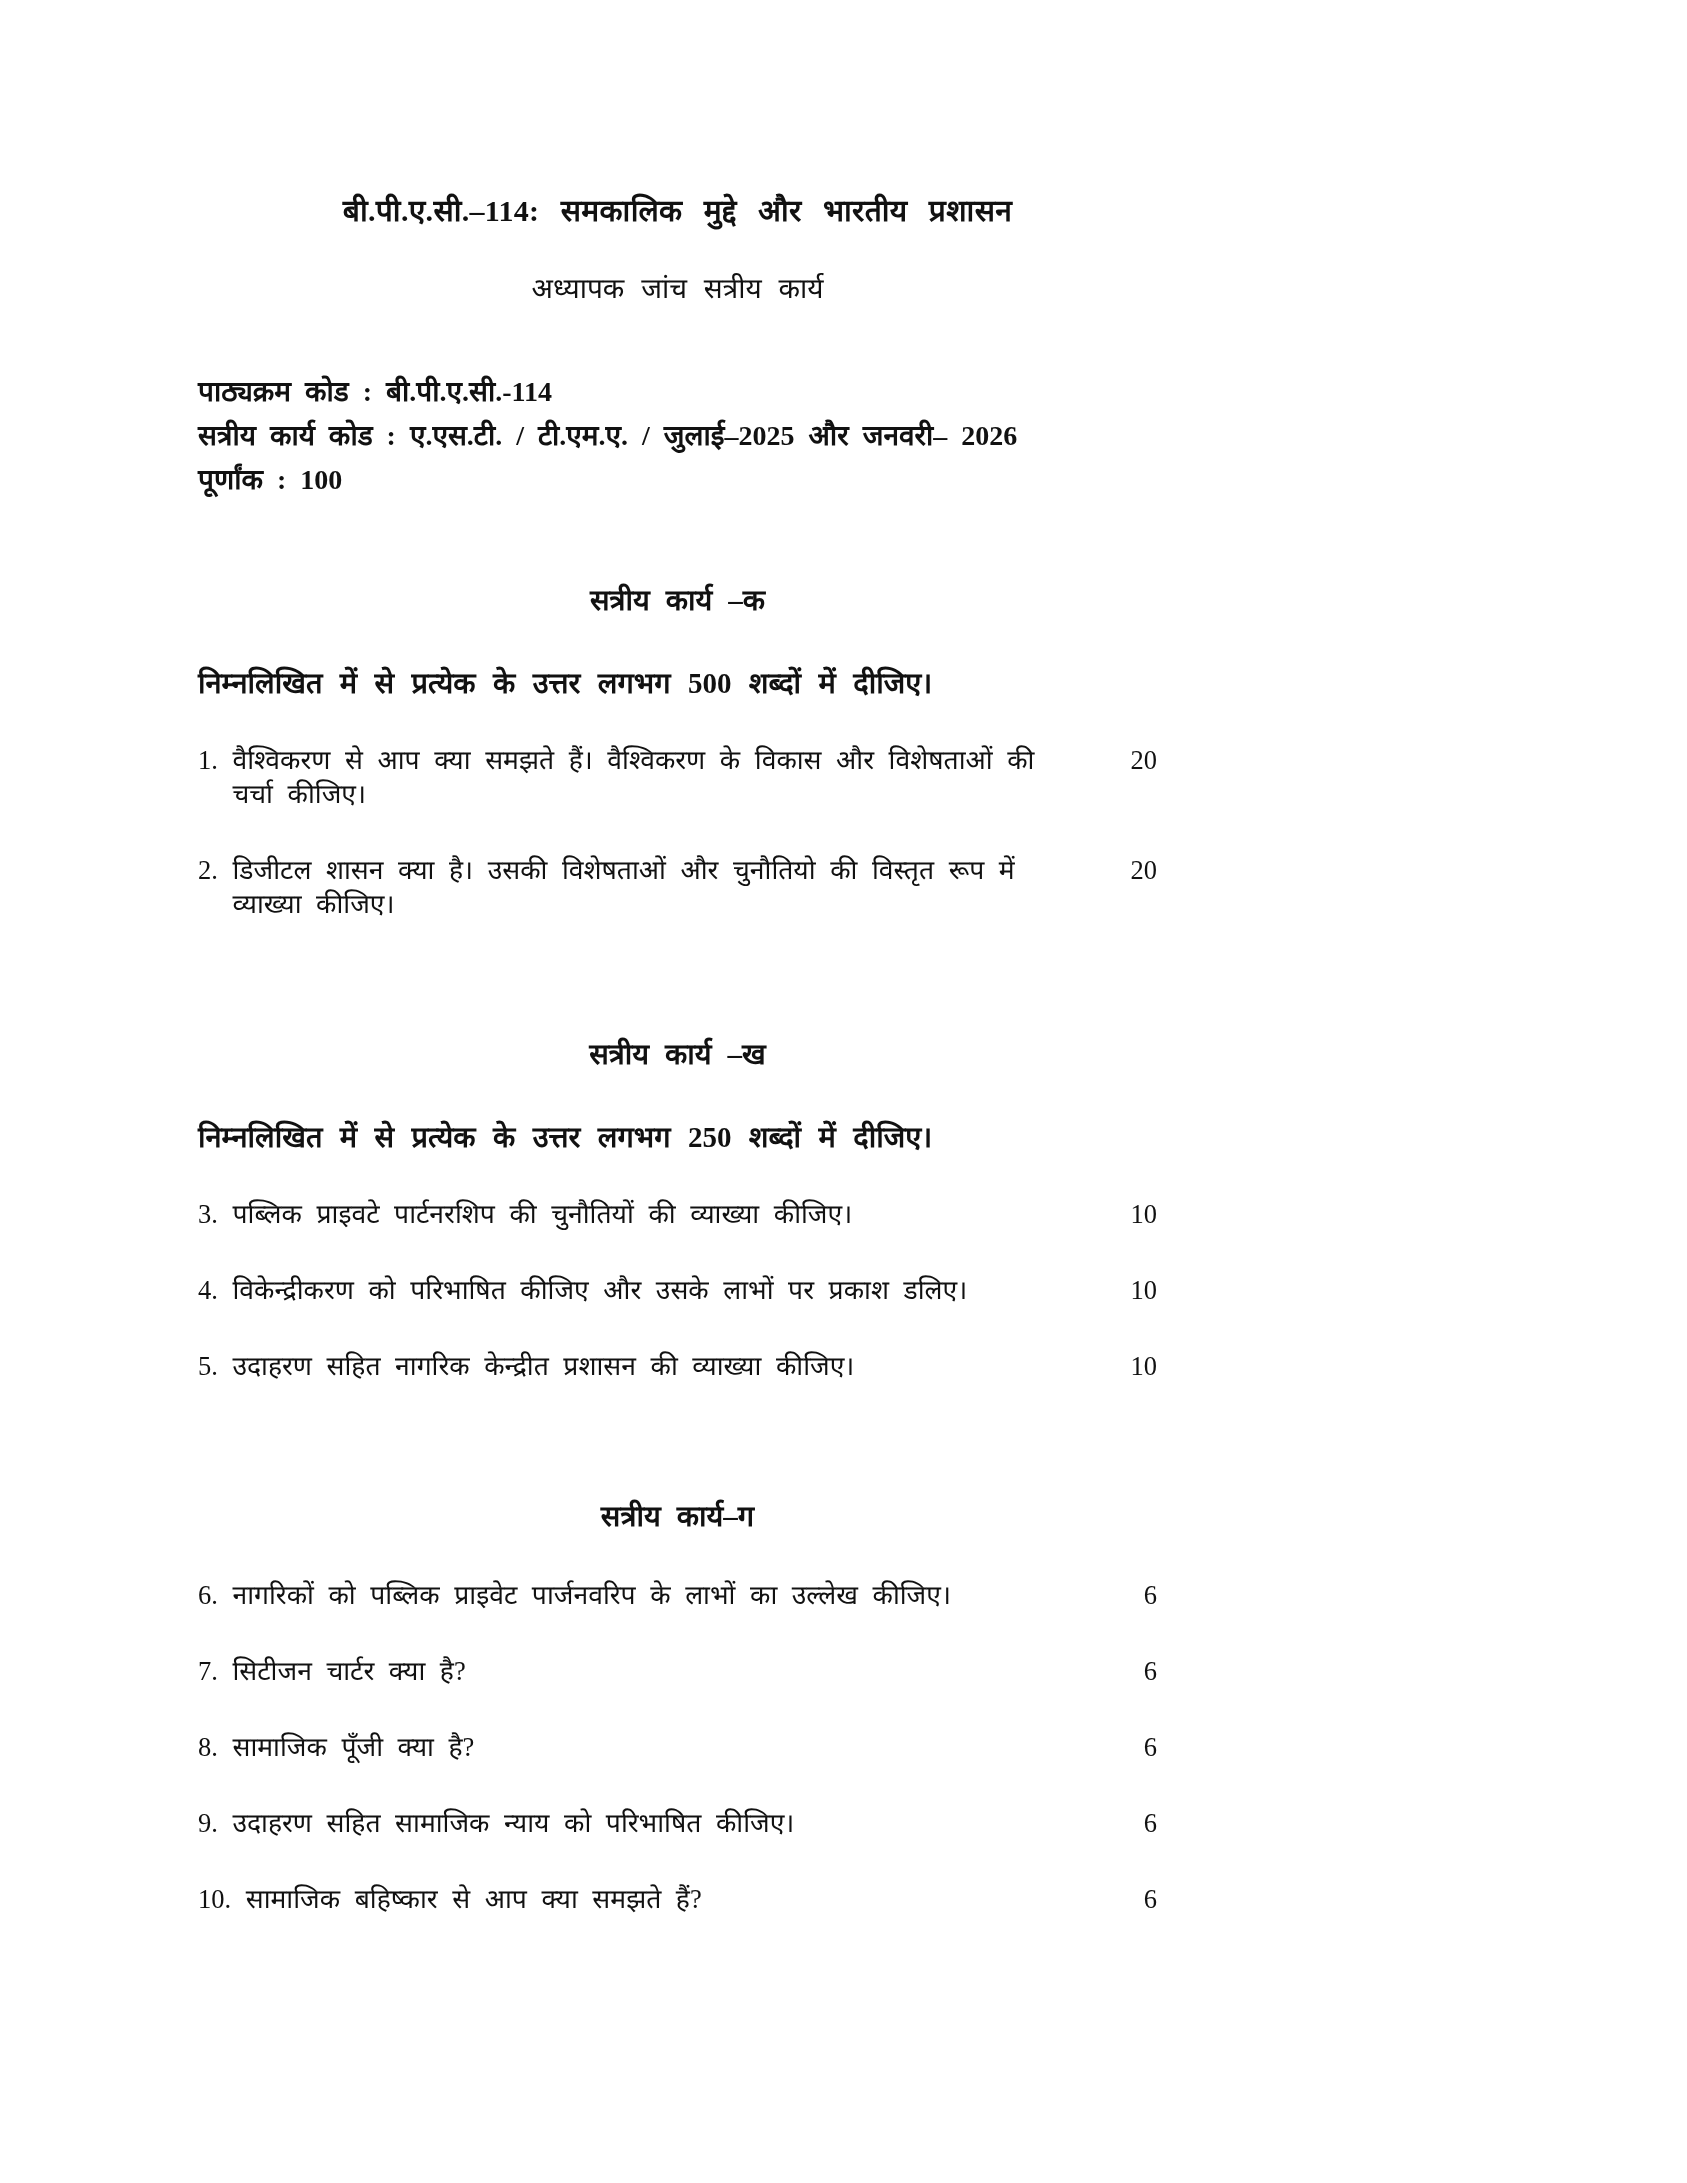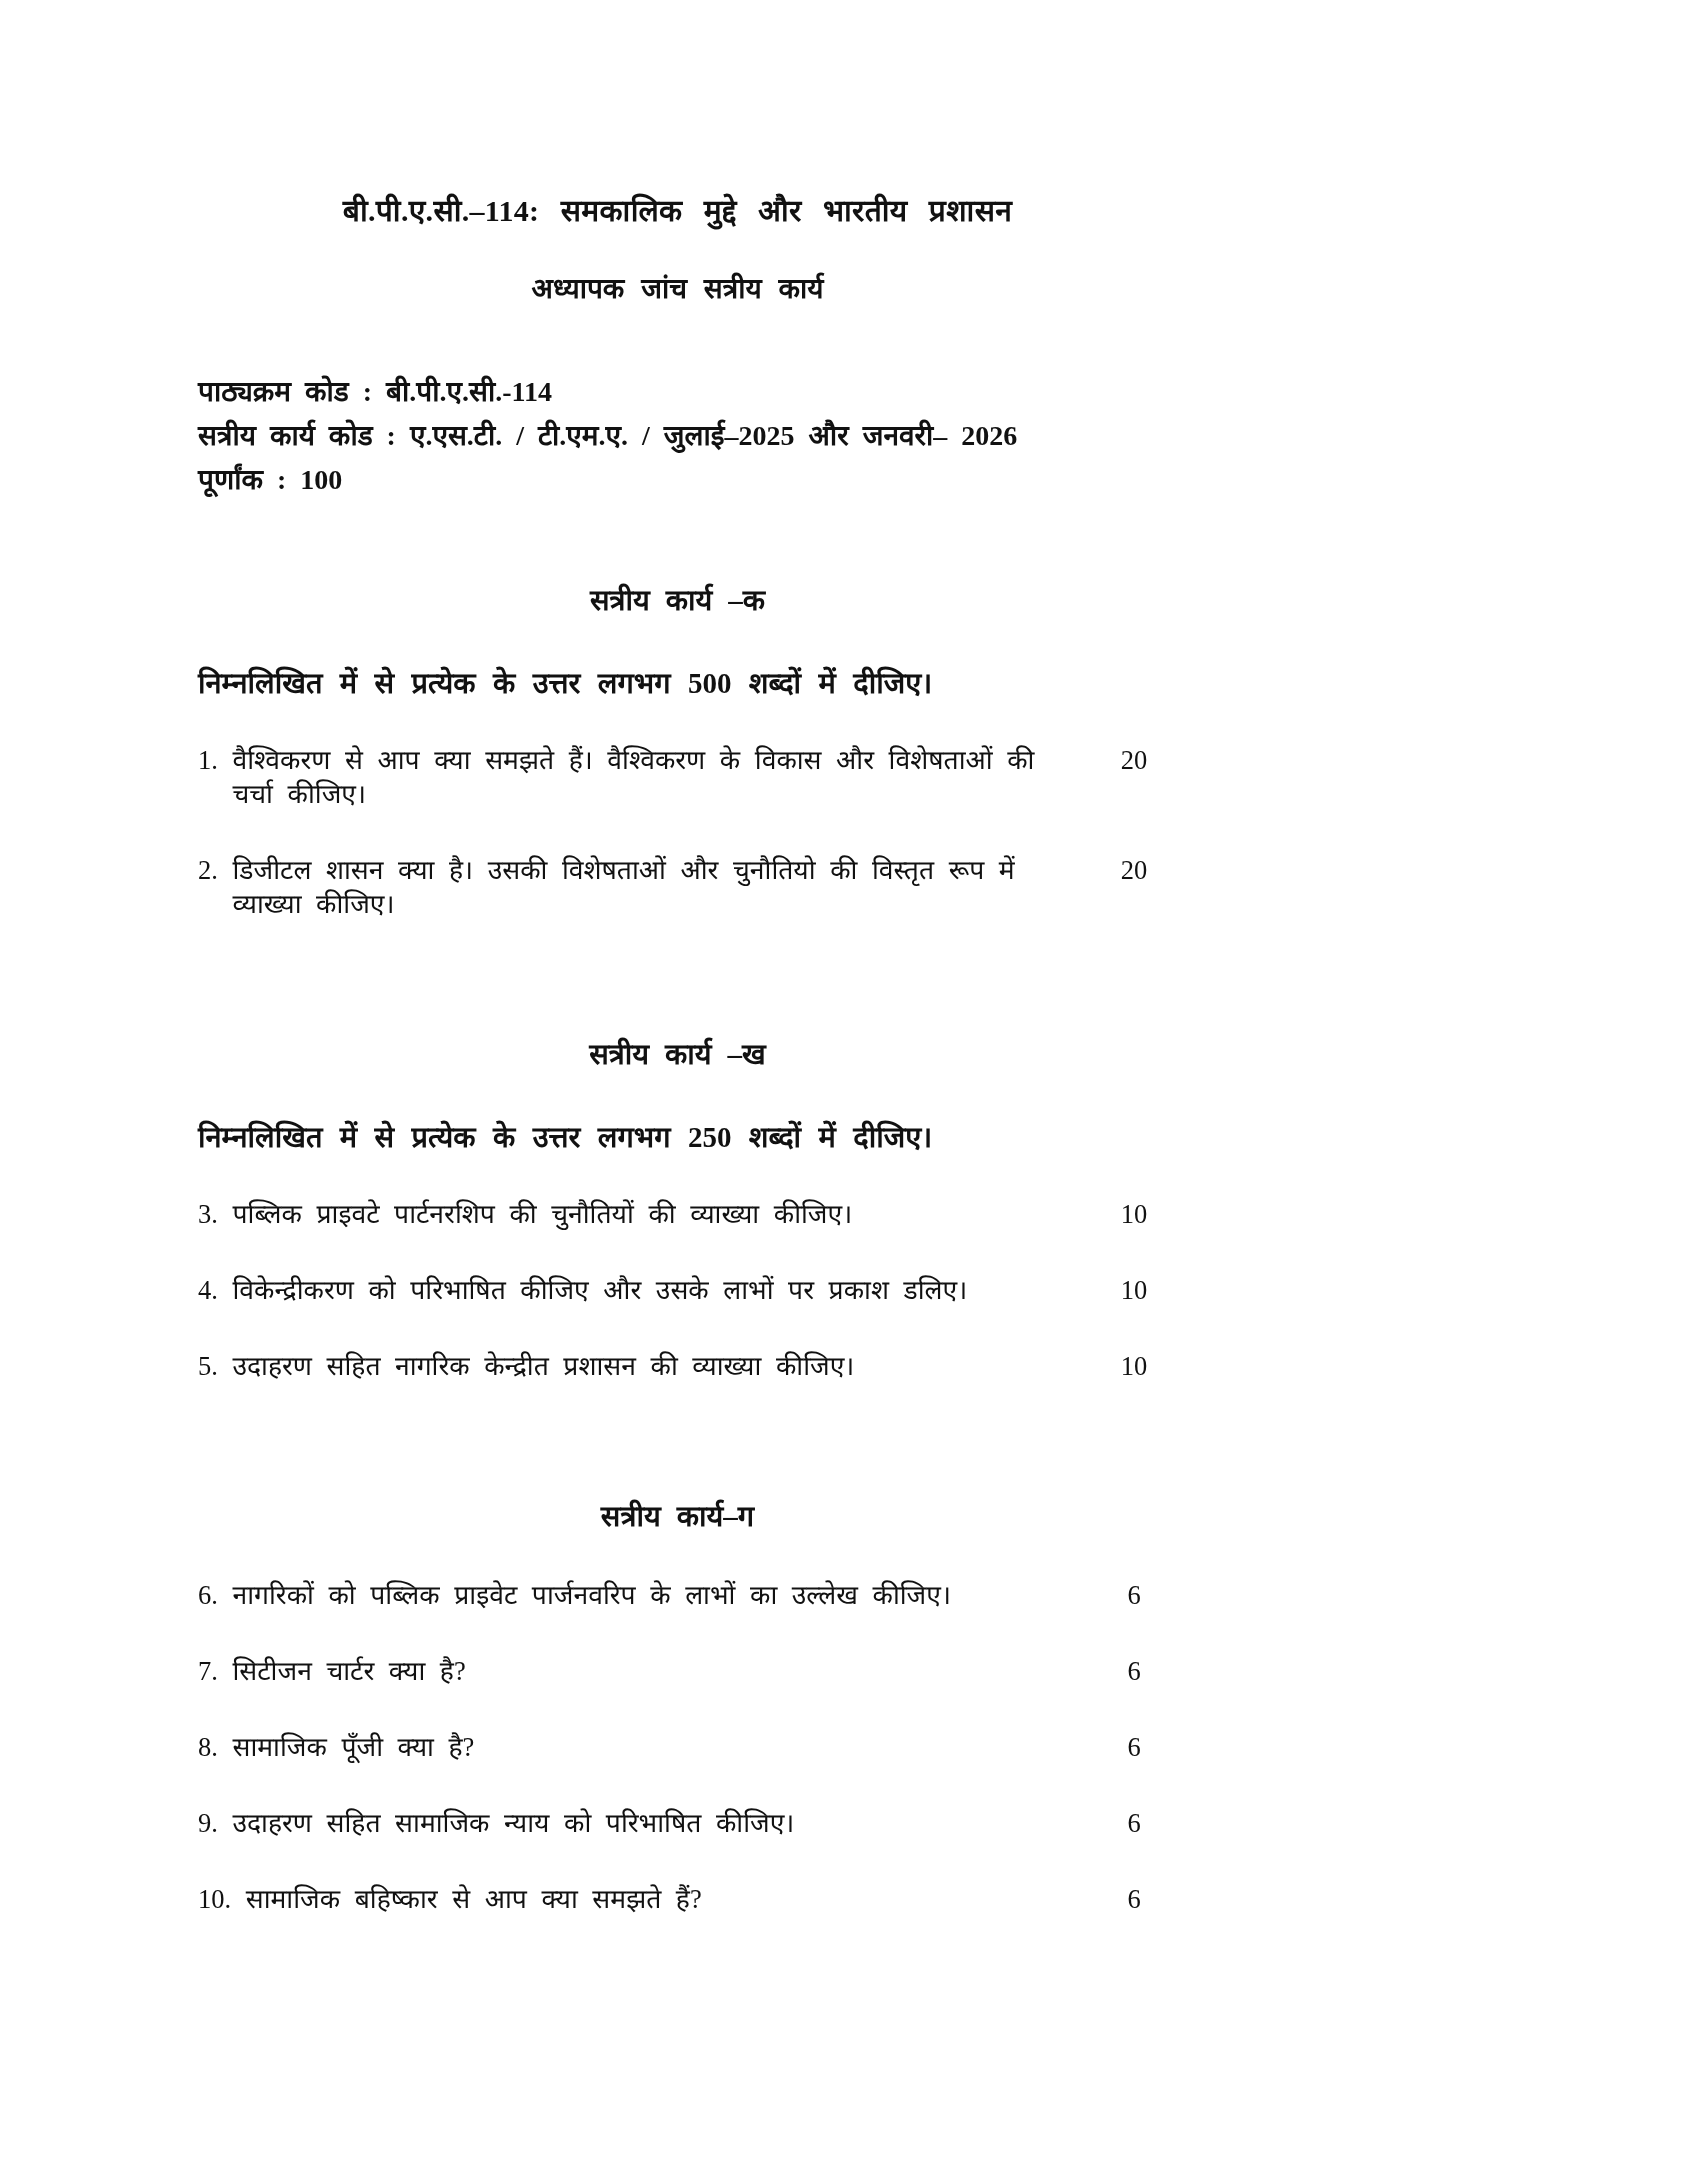--- a/index.html
+++ b/index.html
@@ -25,21 +25,21 @@
     text-align: center;
     font-size: 30px;
     font-weight: 700;
     word-spacing: 0.45em;
     letter-spacing: 0.3px;
   }
   .subtitle {
     margin: 0 0 64px 0;
     text-align: center;
     font-size: 28px;
-    font-weight: 700;
+    font-weight: 400;
     word-spacing: 0.35em;
   }
   .meta {
     text-align: left;
     font-size: 28px;
     font-weight: 700;
     line-height: 44px;
     word-spacing: 0.25em;
     margin: 0 0 77px 0;
   }
@@ -70,21 +70,21 @@
   .q-num {
     flex: 0 0 auto;
     padding-right: 14.6px;
   }
   .q-text {
     flex: 1 1 auto;
     padding-right: 26.5px;
   }
   .q-marks {
     flex: 0 0 auto;
-    text-align: center;
+    text-align: right;
     min-width: 46px;
   }
 </style>
 </head>
 <body>
 
 <div class="page">
 
   <h1 class="title">बी.पी.ए.सी.–114: समकालिक मुद्दे और भारतीय प्रशासन</h1>
   <h2 class="subtitle">अध्यापक जांच सत्रीय कार्य</h2>

